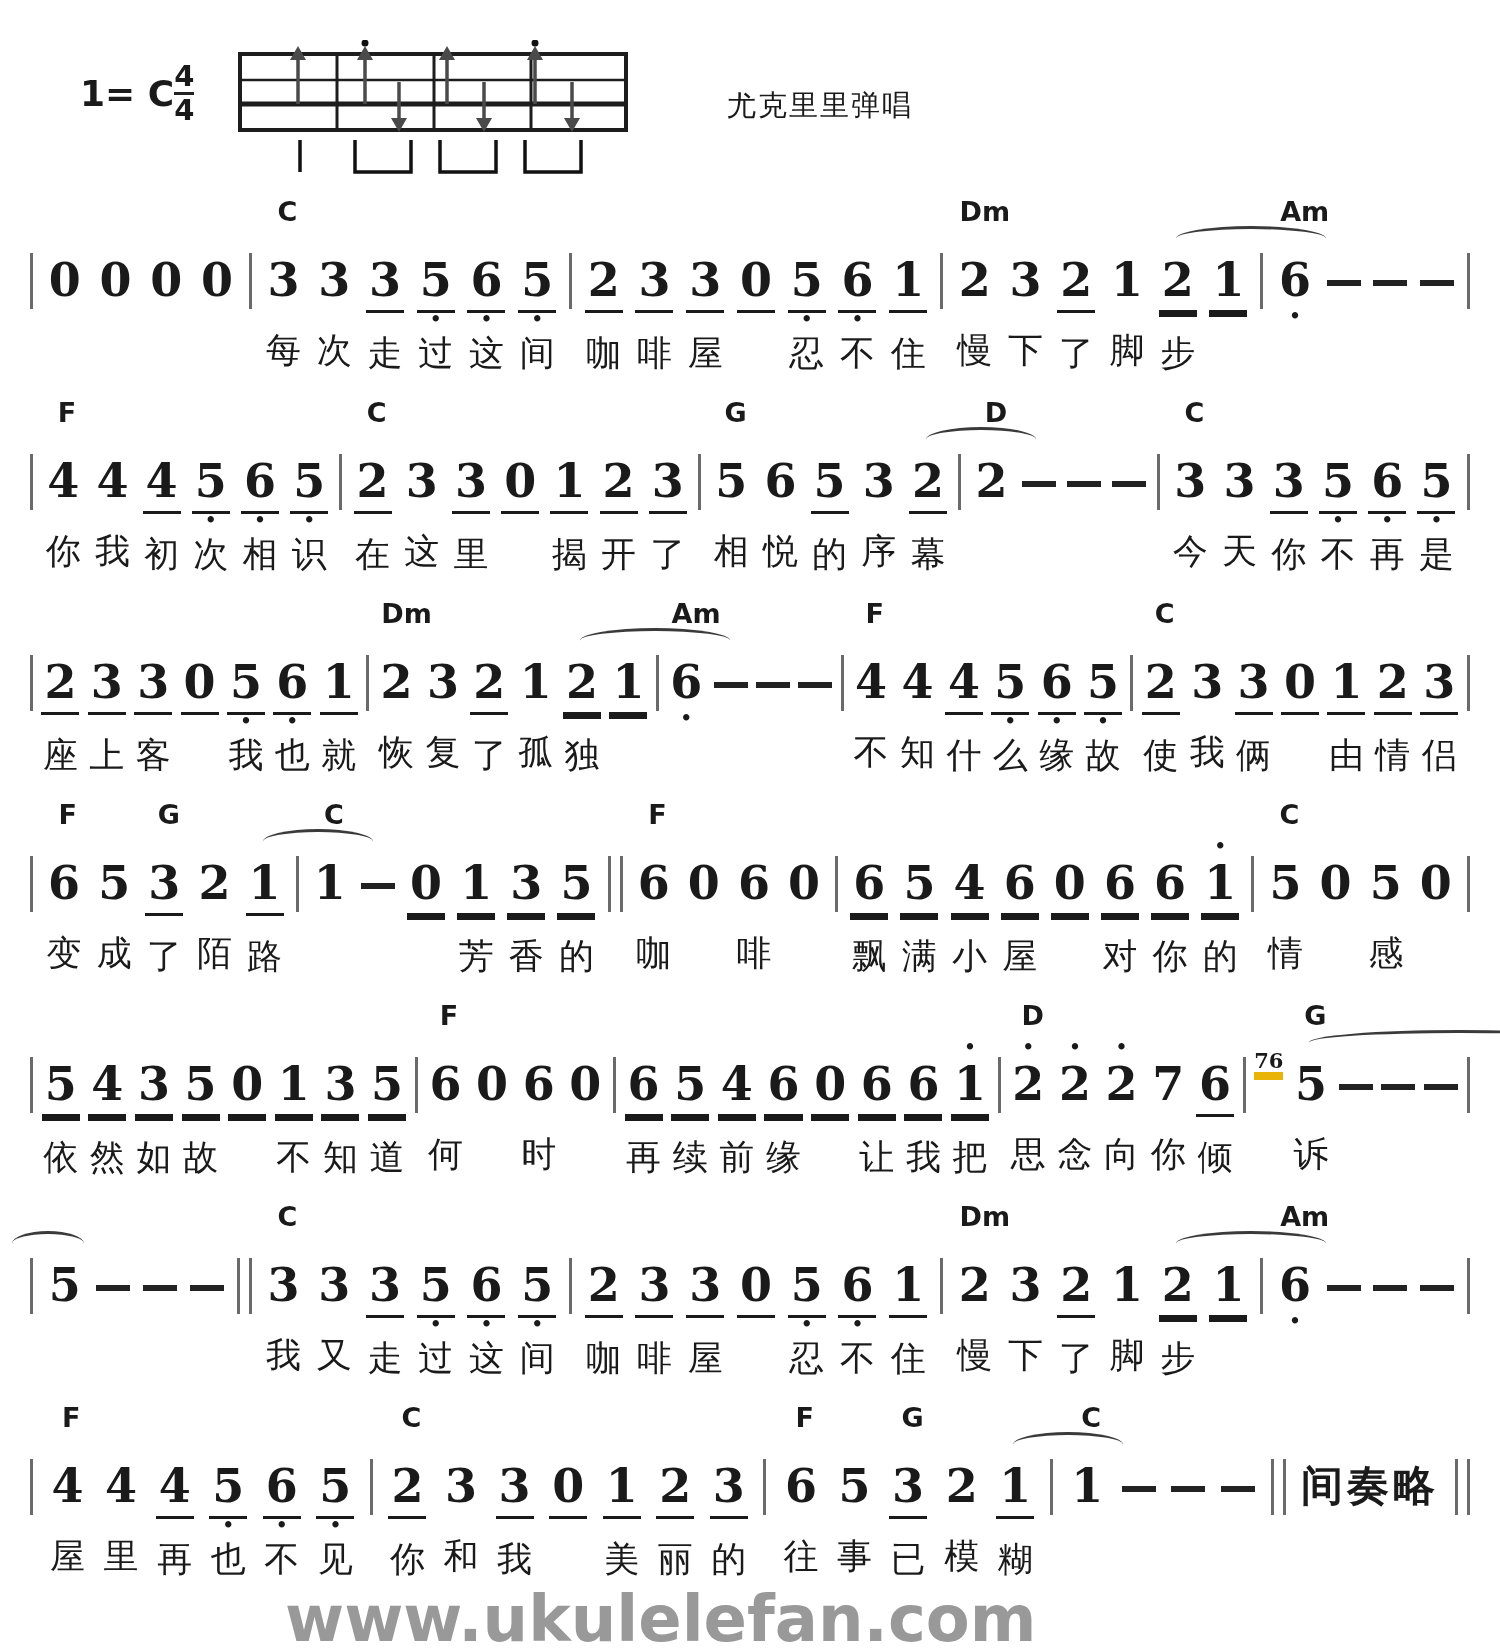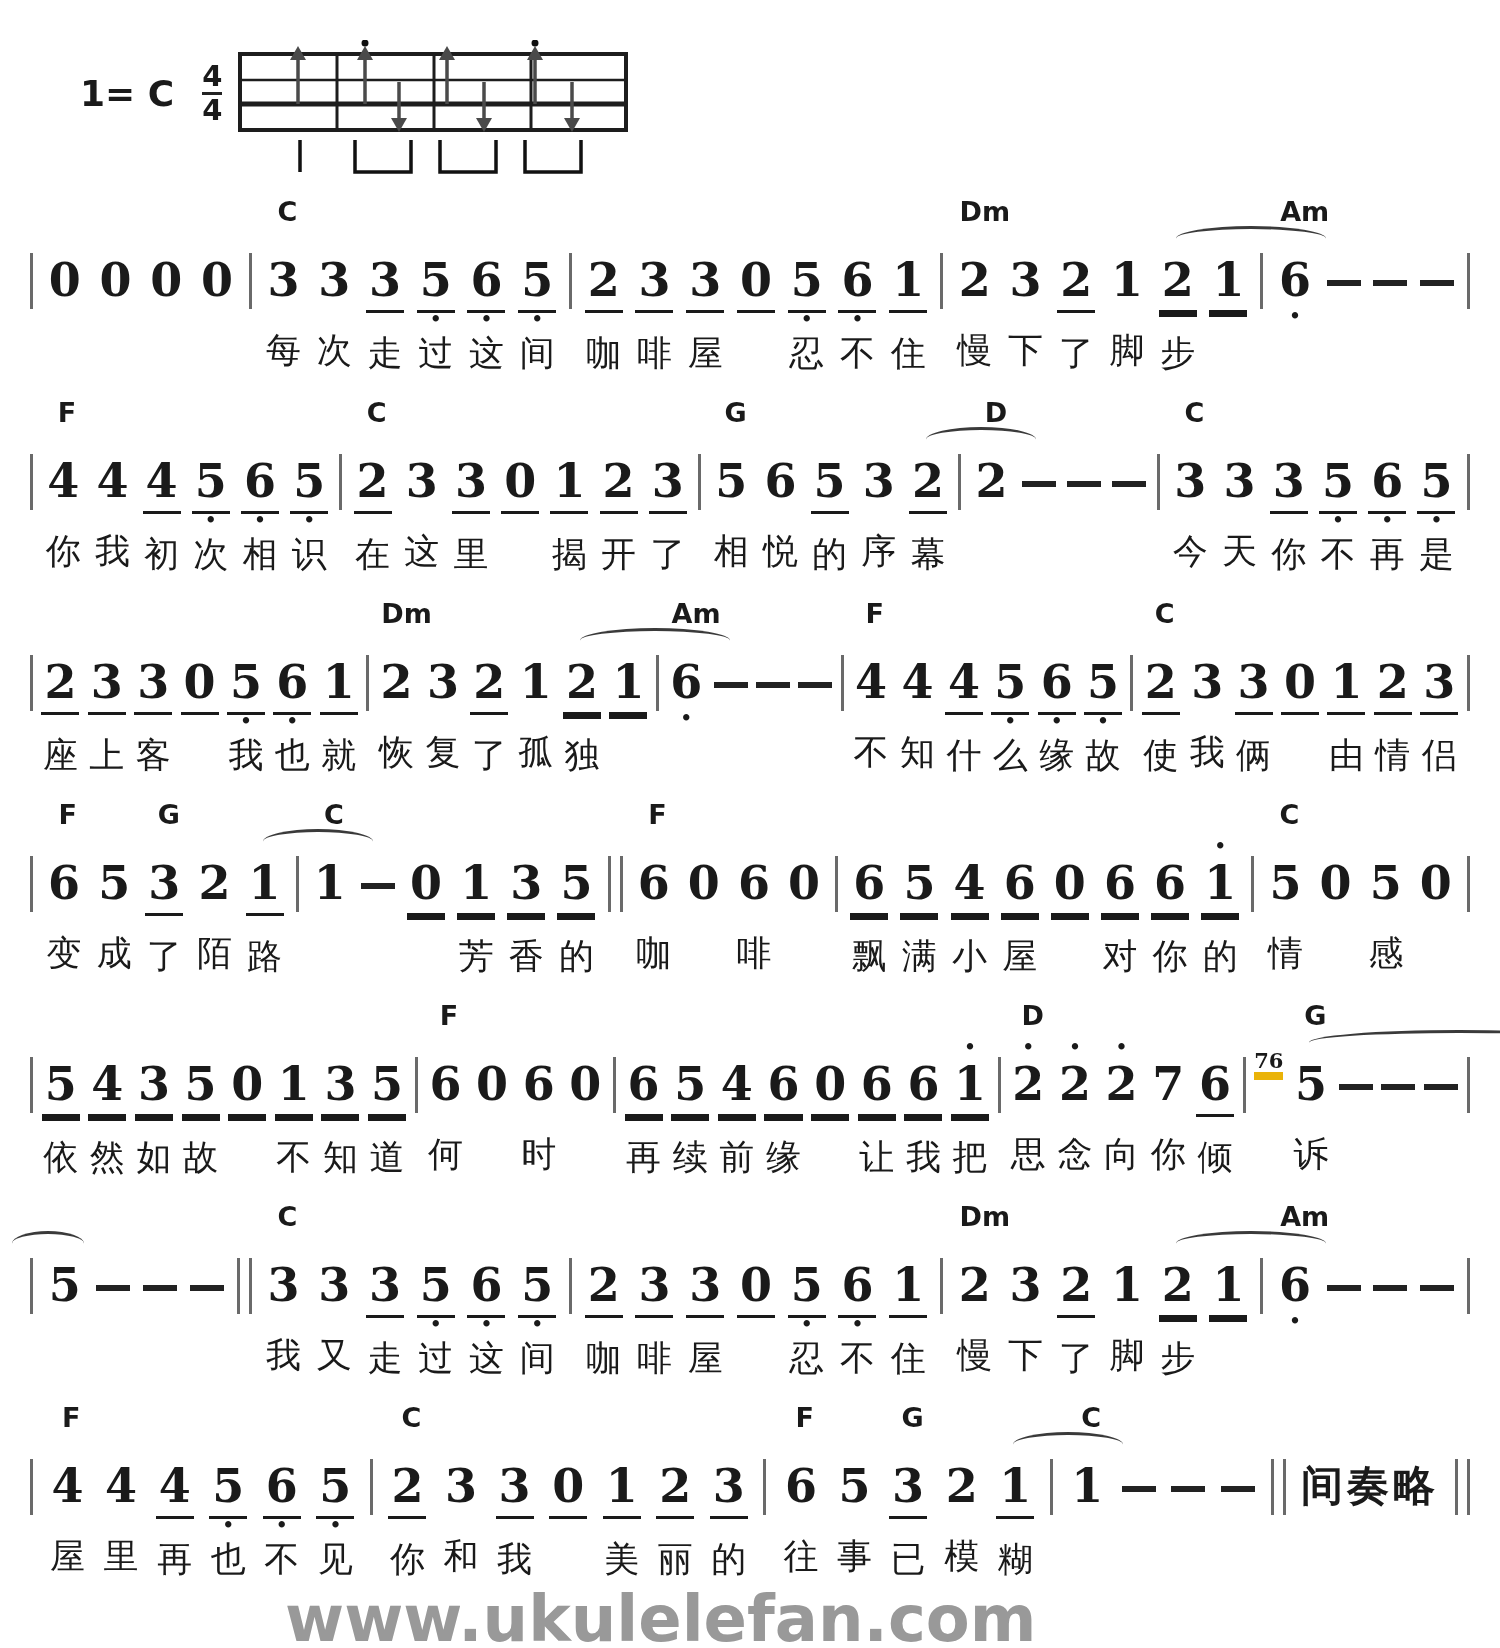--- a/index.html
+++ b/index.html
@@ -2,21 +2,21 @@
 <html><head>
 <meta charset="utf-8">
 <style>
   html,body{margin:0;padding:0;}
   body{
     width:1500px;height:1648px;background:#ffffff;color:#1a1a1a;
     font-family:"DejaVu Serif", serif;position:relative;overflow:hidden;
   }
   
   .header{position:relative;height:190px;}
-  .keysig{position:absolute;left:80px;top:62px;display:flex;align-items:center;gap:28px;
+  .keysig{position:absolute;left:80px;top:62px;display:flex;align-items:center;gap:0;
           font-family:"DejaVu Sans", sans-serif;font-weight:bold;font-size:36px;}
   .timesig{display:flex;flex-direction:column;align-items:center;font-size:29px;line-height:1;}
   .timesig .sep{width:20px;height:3px;background:#222;margin:1px 0;}
   .strum{position:absolute;left:238px;top:40px;}
   .title{position:absolute;left:140px;right:0;top:12px;text-align:center;
          font-size:54px;font-weight:bold;letter-spacing:3px;
          font-family:"Liberation Sans", sans-serif;}
   .subtitle{position:absolute;left:140px;right:0;top:86px;text-align:center;
             font-size:29px;letter-spacing:2px;font-family:"Liberation Sans", sans-serif;}
   
@@ -102,20 +102,21 @@
 
       <g stroke="#111" stroke-width="3.5">
         <line x1="62" y1="100" x2="62" y2="132"></line>
         <path d="M117 100 v32 h56 v-32"></path>
         <path d="M202 100 v32 h56 v-32"></path>
         <path d="M287 100 v32 h56 v-32"></path>
       </g>
     </g>
   </svg>
 
+  <div class="subtitle">尤克里里弹唱</div>
 </div>
 
 <div class="score">
     <div class="line">
       <div class="bar"></div>
       <div class="tok">
         <div class="sup"></div>
         <div class="d">0</div>
         <div class="sub"></div>
         <div class="ly"></div>

